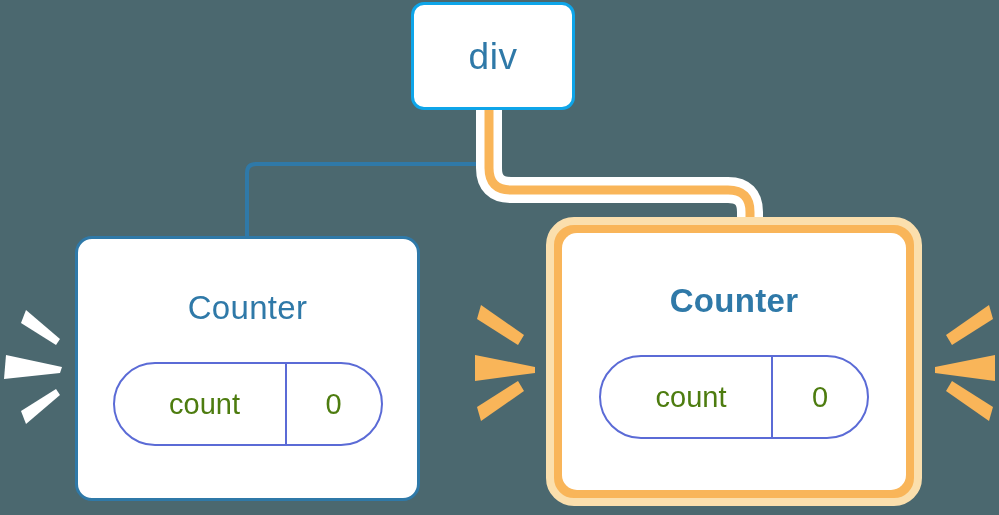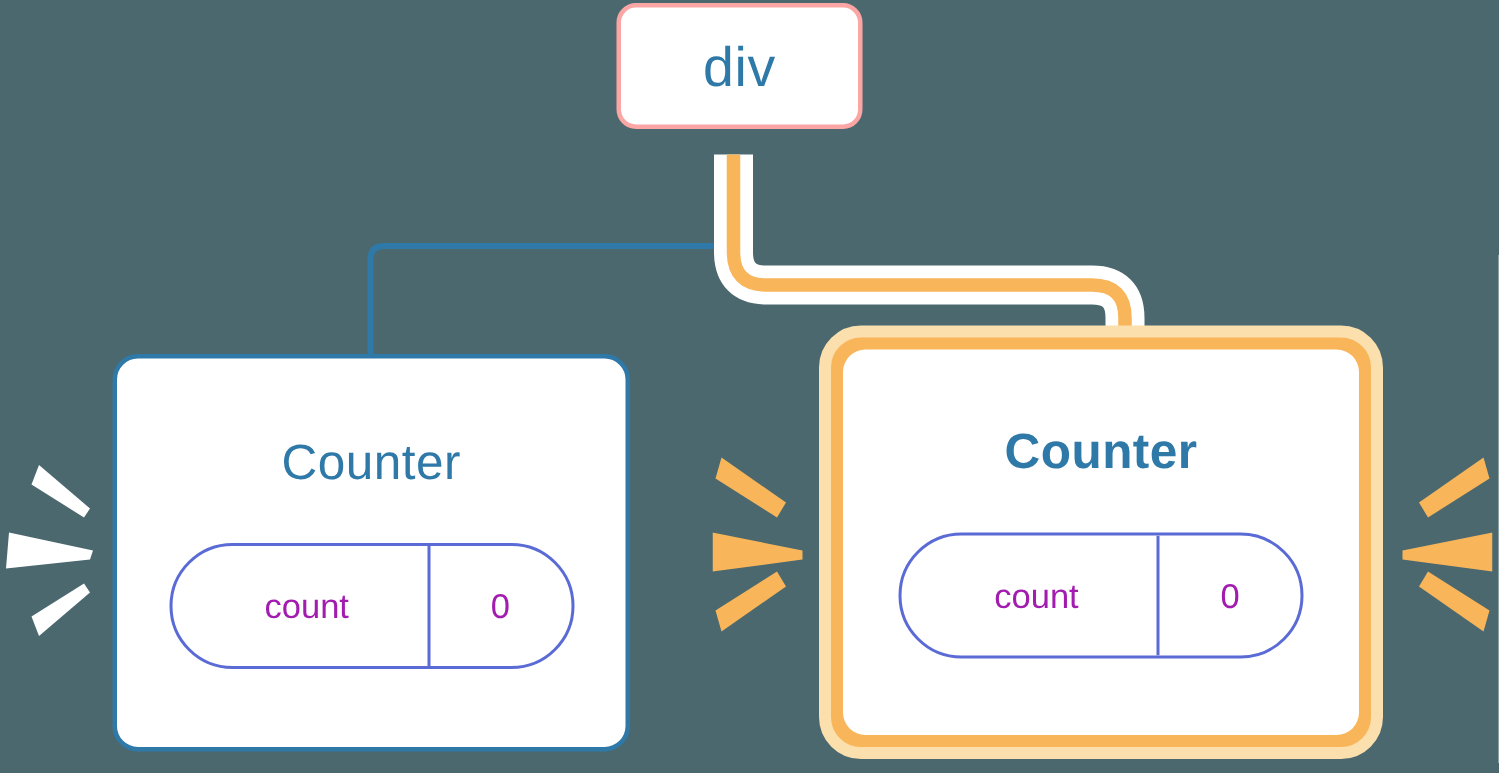--- a/index.html
+++ b/index.html
@@ -31,22 +31,22 @@
     background: #ffffff;
     display: flex;
     flex-direction: column;
     align-items: center;
     justify-content: center;
   }
   #div-node {
     left: 411px;
     top: 2px;
     width: 164px;
-    height: 84px;
-    border: 3px solid #fca5a5;
+    height: 108px;
+    border: 3px solid #0ea5e9;
     border-radius: 13px;
   }
   #div-label {
     color: #2f79a8;
     font-size: 37px;
     line-height: 1;
     letter-spacing: 0.5px;
   }
   #counter-left {
     left: 75px;
@@ -94,22 +94,22 @@
     border: 2px solid #5b6bd6;
     border-radius: 999px;
     height: 84px;
     box-sizing: border-box;
     overflow: hidden;
   }
   .pill-key, .pill-val {
     display: flex;
     align-items: center;
     justify-content: center;
-    color: #a21caf;
-    font-size: 23px;
+    color: #4d7c0f;
+    font-size: 29px;
     line-height: 1;
     box-sizing: border-box;
   }
   .pill-key {
     width: 170px;
     padding-left: 10px;
   }
   .pill-val {
     width: 96px;
     border-left: 2px solid #5b6bd6;

